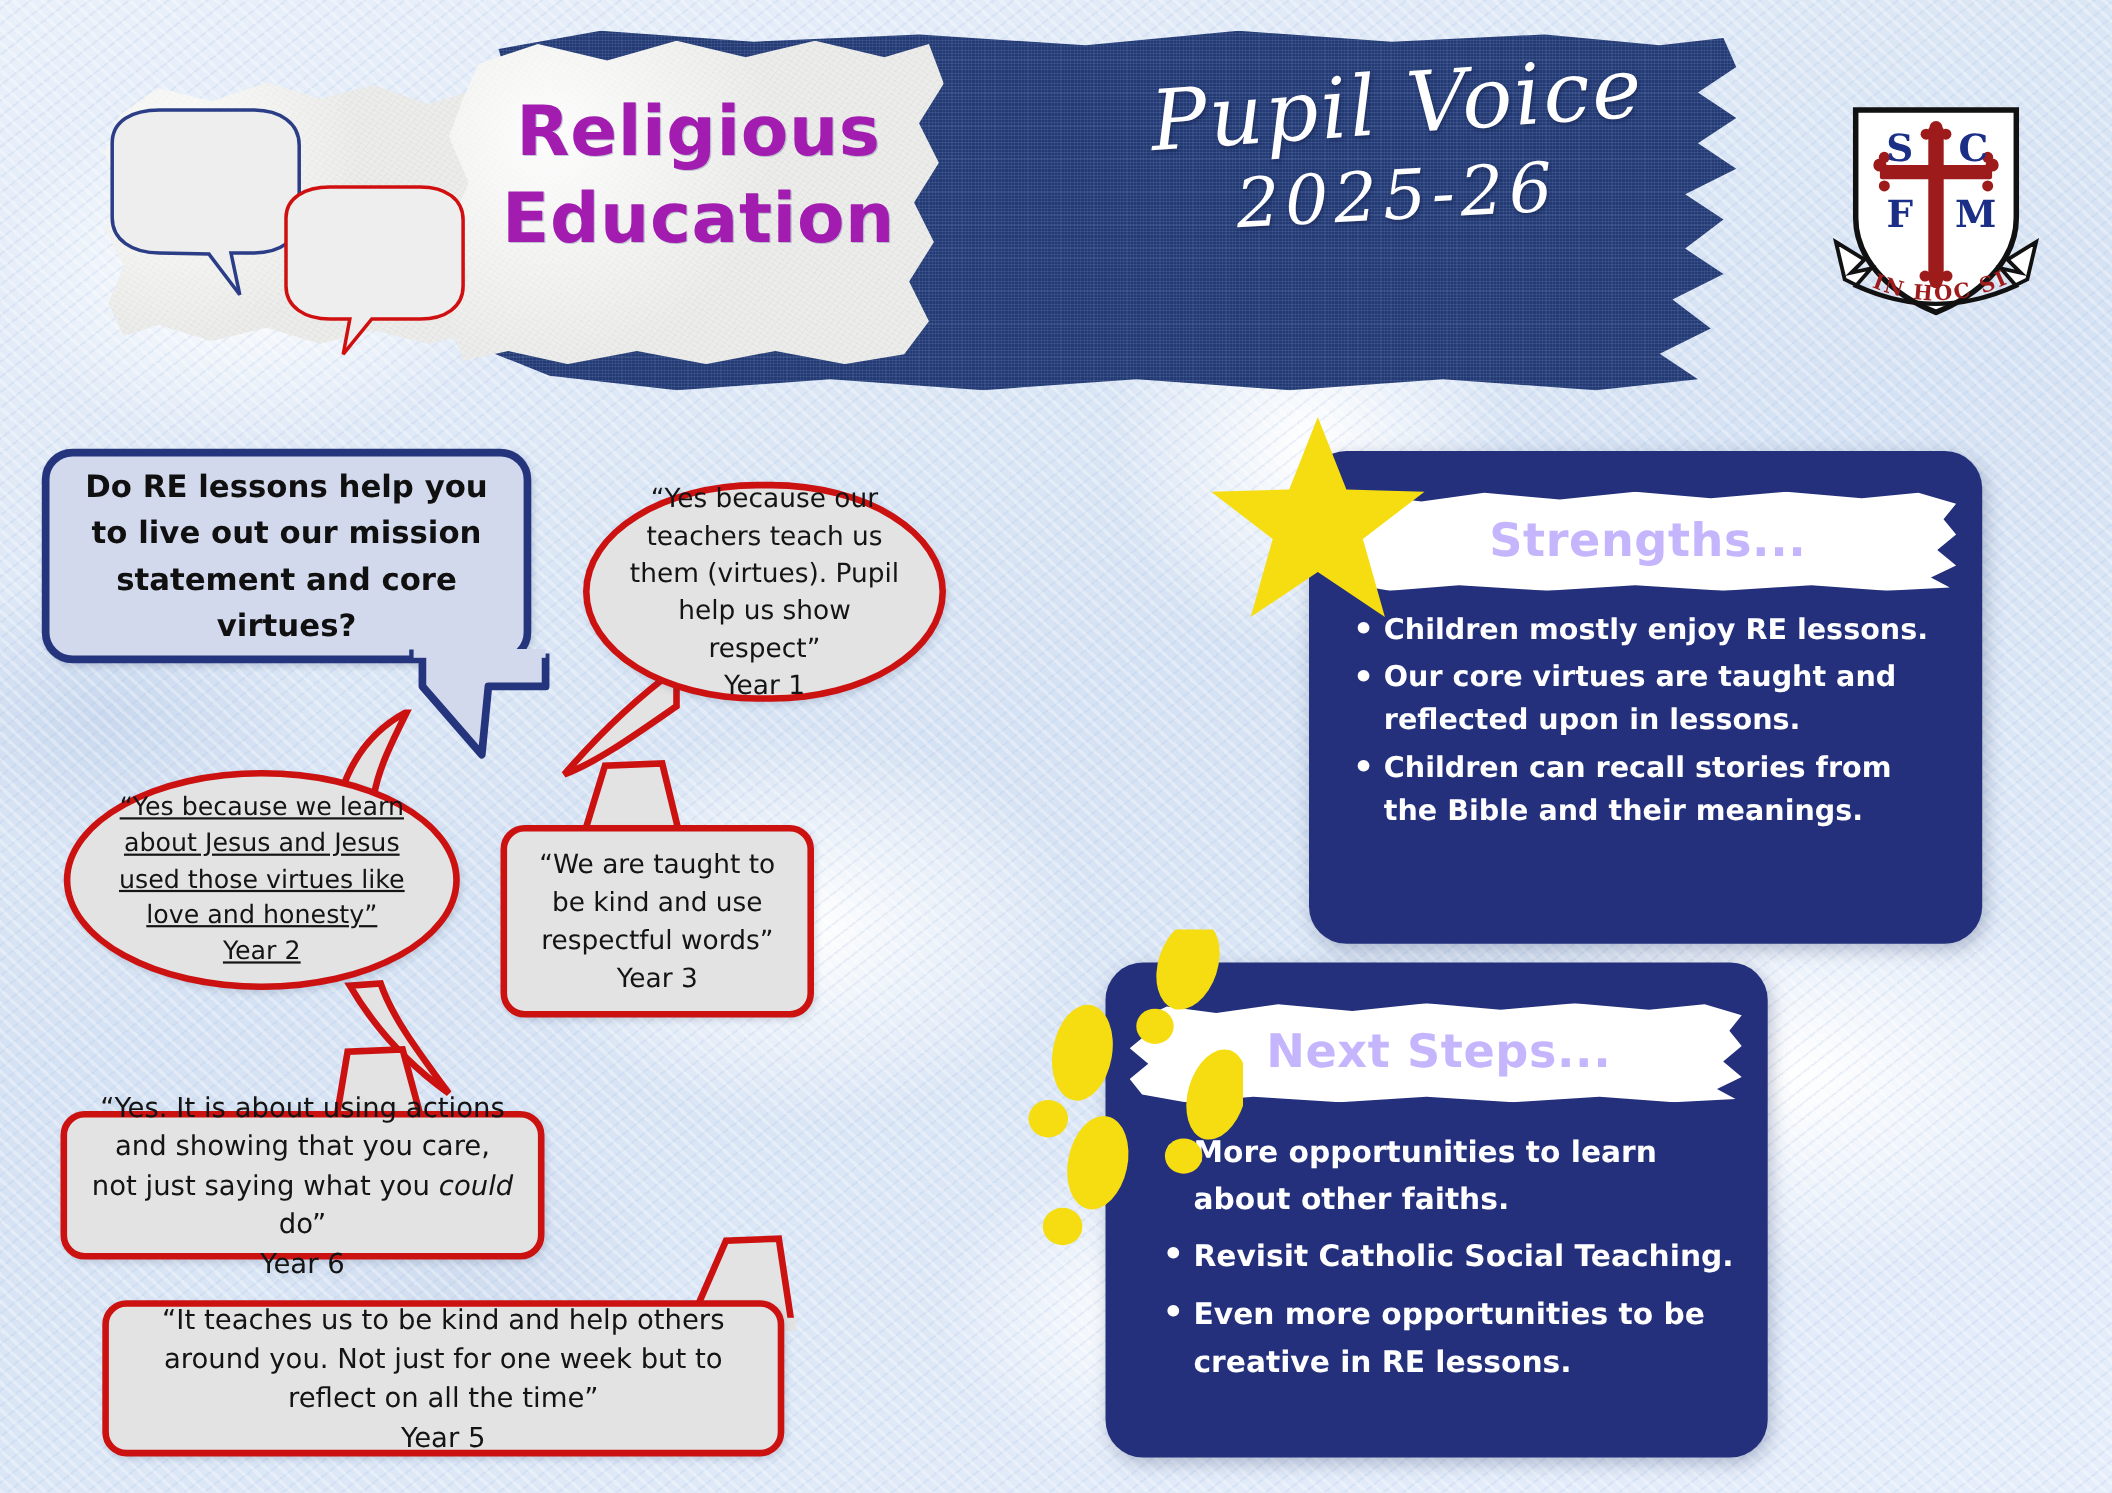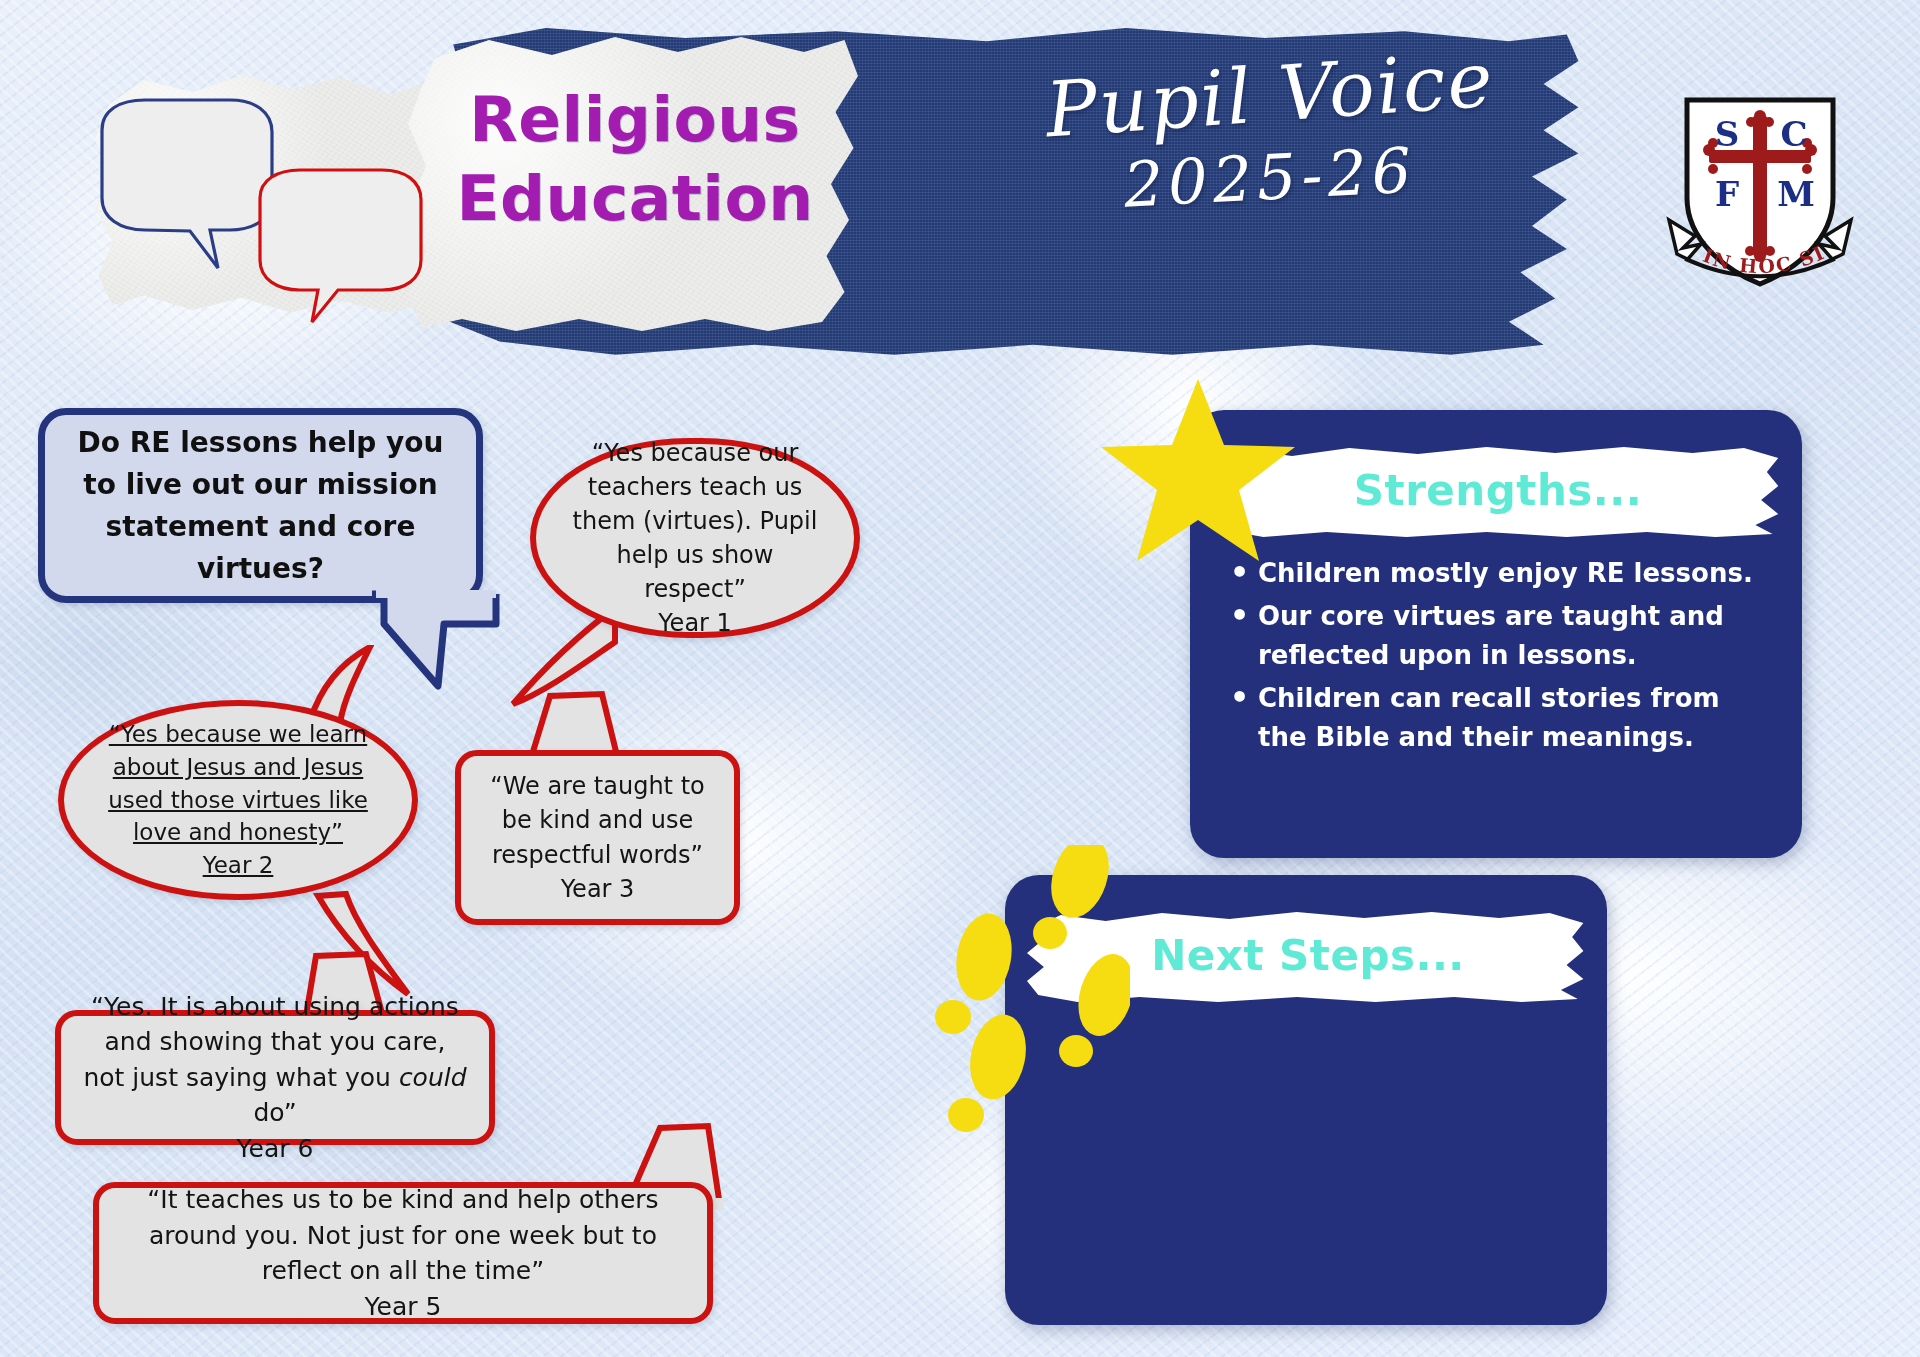--- a/index.html
+++ b/index.html
@@ -182,21 +182,21 @@
     background:#ffffff;
     clip-path: polygon(
       1.5% 22%, 6% 10%, 14% 16%, 24% 8%, 36% 14%, 48% 7%, 60% 13%, 72% 7%,
       84% 13%, 93% 8%, 99% 18%, 97% 32%, 99% 46%, 96% 60%, 99% 74%,
       95% 85%, 98% 94%, 88% 97%, 76% 92%, 62% 97%, 48% 92%, 34% 97%,
       20% 92%, 9% 97%, 2% 90%, 0% 76%, 3% 62%, 0% 48%, 3% 34%);
   }
   .panel-heading{
     position:absolute; inset:0;
     display:flex; align-items:center; justify-content:center;
-    color:#5eead4;
+    color:#c4b5fd;
     font-family:"DejaVu Sans", sans-serif;
     font-weight:bold; font-size:42px; letter-spacing:.5px;
   }
   .panel-list{
     list-style:none;
     margin:14px 26px 0 40px;
     color:#ffffff;
     font-family:"DejaVu Sans", sans-serif;
     font-weight:bold; font-size:26px; line-height:1.50;
   }
@@ -370,13 +370,18 @@
     <ellipse cx="186" cy="150" rx="26" ry="42" transform="rotate(16 186 150)"></ellipse>
     <ellipse cx="156" cy="206" rx="17" ry="16"></ellipse>
   </g>
 </svg>
 
 <div class="panel" id="nextsteps-panel">
   <div class="panel-heading-wrap">
     <div class="brush"></div>
     <div class="panel-heading">Next Steps...</div>
   </div>
+  <ul class="panel-list">
+    <li>More opportunities to learn about other faiths.</li>
+    <li>Revisit Catholic Social Teaching.</li>
+    <li>Even more opportunities to be creative in RE lessons.</li>
+  </ul>
 </div>
 
 </body></html>

